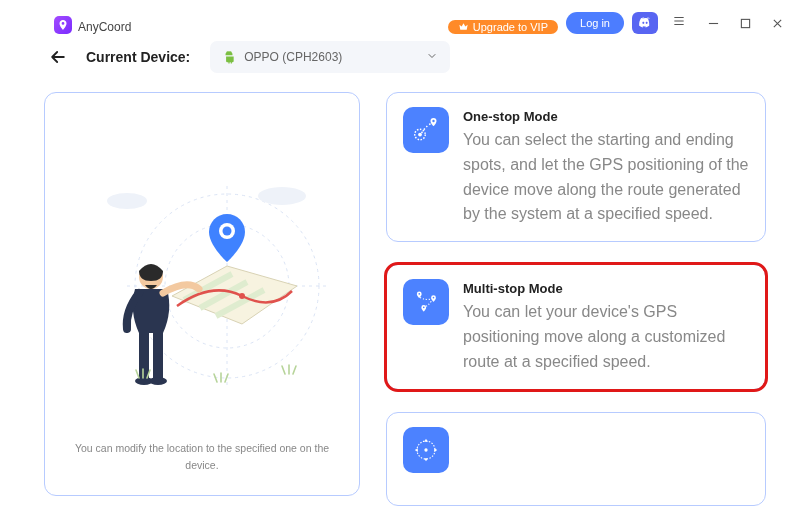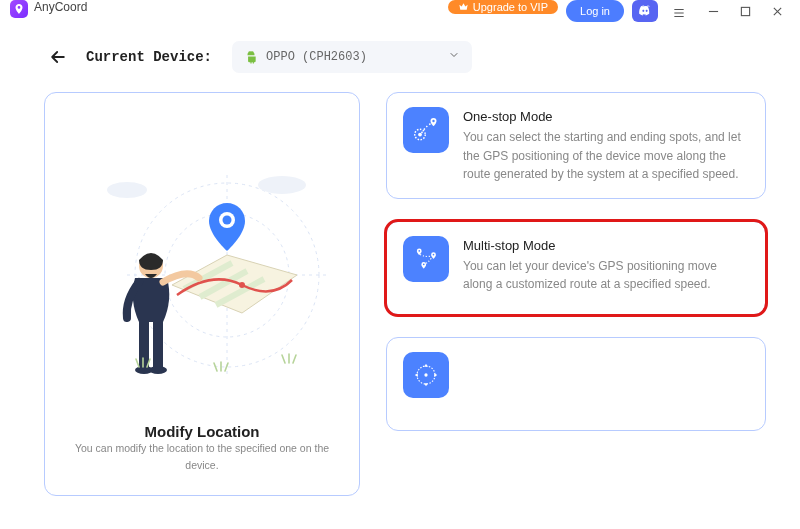--- a/index.html
+++ b/index.html
@@ -1,32 +1,32 @@
 <!DOCTYPE html>
 <html><head>
 <meta charset="utf-8">
 <style>
   * { box-sizing: border-box; margin: 0; padding: 0; }
   body { font-family: -apple-system, BlinkMacSystemFont, "Segoe UI", Arial, sans-serif; background: #fff; width: 800px; height: 529px; overflow: hidden; }
   
   
-  .titlebar { display: flex; align-items: flex-start; height: 34px; padding: 0 12px 0 10px; }
+  .titlebar { display: flex; align-items: flex-end; height: 34px; padding: 0 12px 0 10px; margin-left: 44px; }
   .logo-mark { width: 18px; height: 18px; border-radius: 5px; background: linear-gradient(135deg,#a34bff,#7a2cff); display:flex; align-items:center; justify-content:center; margin-right:6px;}
   .logo-mark svg { display:block;}
   .app-title { font-size: 12px; color: #444; font-weight: 500; }
   .spacer { flex: 1; }
   .pill-vip { background: #ff8a28; color: #fff; font-size: 11px; height: 14px; border-radius: 11px; padding: 0 10px; display: inline-flex; align-items: center; gap: 4px; cursor: pointer; }
   .pill-login { background: #4c7dff; color: #fff; font-size: 11px; height: 22px; border-radius: 11px; padding: 0 14px; display: inline-flex; align-items: center; margin-left: 8px; cursor:pointer;}
   .tb-icon { width: 26px; height: 26px; display:inline-flex; align-items:center; justify-content:center; margin-left: 8px; cursor:pointer;}
   .discord-btn { background:#5865f2; border-radius:6px; width:26px; height:22px;}
   .win-ctrl { width:22px; height:22px; display:inline-flex; align-items:center; justify-content:center; margin-left:10px; color:#555; cursor:pointer;}
   .win-ctrl svg { display:block;}
   
   
-  .device-row { display:flex; align-items:center; height:46px; padding:0 44px; gap:14px;font-family:Liberation Mono, monospace;}
+  .device-row { display:flex; align-items:center; height:46px; padding:0 44px; gap:14px;}
   .back-btn { width:28px; height:28px; display:flex; align-items:center; justify-content:center; cursor:pointer; color:#222;}
   .cd-label { font-size:14px; font-weight:700; color:#222; margin-right:6px;}
   .device-select { position:relative; background:#f4f6fa; border-radius:7px; height:32px; flex:0 0 240px; display:flex; align-items:center; padding:0 12px; cursor:pointer; color:#444;}
   .device-select .android-ic { width:14px; height:14px; margin-right:8px;}
   .device-select .sel-text { font-size:12px; color:#666;}
   .device-select .chev { position:absolute; right:12px; top:50%; transform:translateY(-50%); color:#666;}
   
   
   .main { display:flex; gap:26px; padding: 12px 34px 24px 44px; }
   
@@ -34,22 +34,22 @@
   .illus-wrap { flex:1; display:flex; align-items:center; justify-content:center; width:100%;}
   .left-title { font-size:15px; font-weight:700; color:#222; margin-top:4px;}
   .left-desc { font-size:10.5px; color:#888; text-align:center; line-height:1.55; margin-top:0; padding:0 10px;}
   
   .right-col { flex:1; display:flex; flex-direction:column; gap:22px;}
   .mode-card { border:1.5px solid #b7cbff; border-radius:12px; padding:14px 16px; display:flex; gap:14px; align-items:flex-start; cursor:pointer; min-height:94px;}
   .mode-card.highlight { outline:3px solid #e01818; outline-offset:-1px;}
   .mode-icon { width:46px; height:46px; border-radius:10px; background:#4c82ff; flex-shrink:0; display:flex; align-items:center; justify-content:center;}
   .mode-icon svg { display:block;}
   .mode-text { flex:1; padding-top:2px;}
-  .mode-title { font-size:13px; font-weight:400; color:#222; margin-bottom:4px;}
-  .mode-desc { font-size:12px; color:#888; line-height:1.55;}
+  .mode-title { font-size:13px; font-weight:700; color:#222; margin-bottom:4px;}
+  .mode-desc { font-size:16px; color:#888; line-height:1.55;}
 </style>
 </head>
 <body>
 
 <div class="titlebar">
   <div class="logo-mark">
     <svg width="12" height="12" viewBox="0 0 24 24">
         <path fill="#fff" d="M12 2C8 2 5 5 5 9c0 5 7 13 7 13s7-8 7-13c0-4-3-7-7-7zm0 9.5A2.5 2.5 0 1 1 12 6a2.5 2.5 0 0 1 0 5.5z"></path>
       </svg>
   </div>
@@ -155,21 +155,20 @@
           <path d="M28 34 Q34 42 40 34" fill="#2a2a2a"></path>
         </g>
 
         <g stroke="#b7d49a" stroke-width="1.6" stroke-linecap="round">
           <path d="M72 232 l-3 -8 M76 232 l0 -9 M80 232 l3 -8"></path>
           <path d="M150 236 l-3 -8 M154 236 l0 -9 M158 236 l3 -8"></path>
           <path d="M218 228 l-3 -8 M222 228 l0 -9 M226 228 l3 -8"></path>
         </g>
       </svg>
     </div>
-    <div class="left-title">Modify Location</div>
     <div class="left-desc">You can modify the location to the specified one on the device.</div>
   </div>
 
   <div class="right-col">
 
     <div class="mode-card">
       <div class="mode-icon">
         <svg width="30" height="30" viewBox="0 0 40 40">
           <circle cx="12" cy="26" r="7" fill="none" stroke="#fff" stroke-width="2" stroke-dasharray="2 2"></circle>
           <circle cx="12" cy="26" r="2.5" fill="#fff"></circle>

